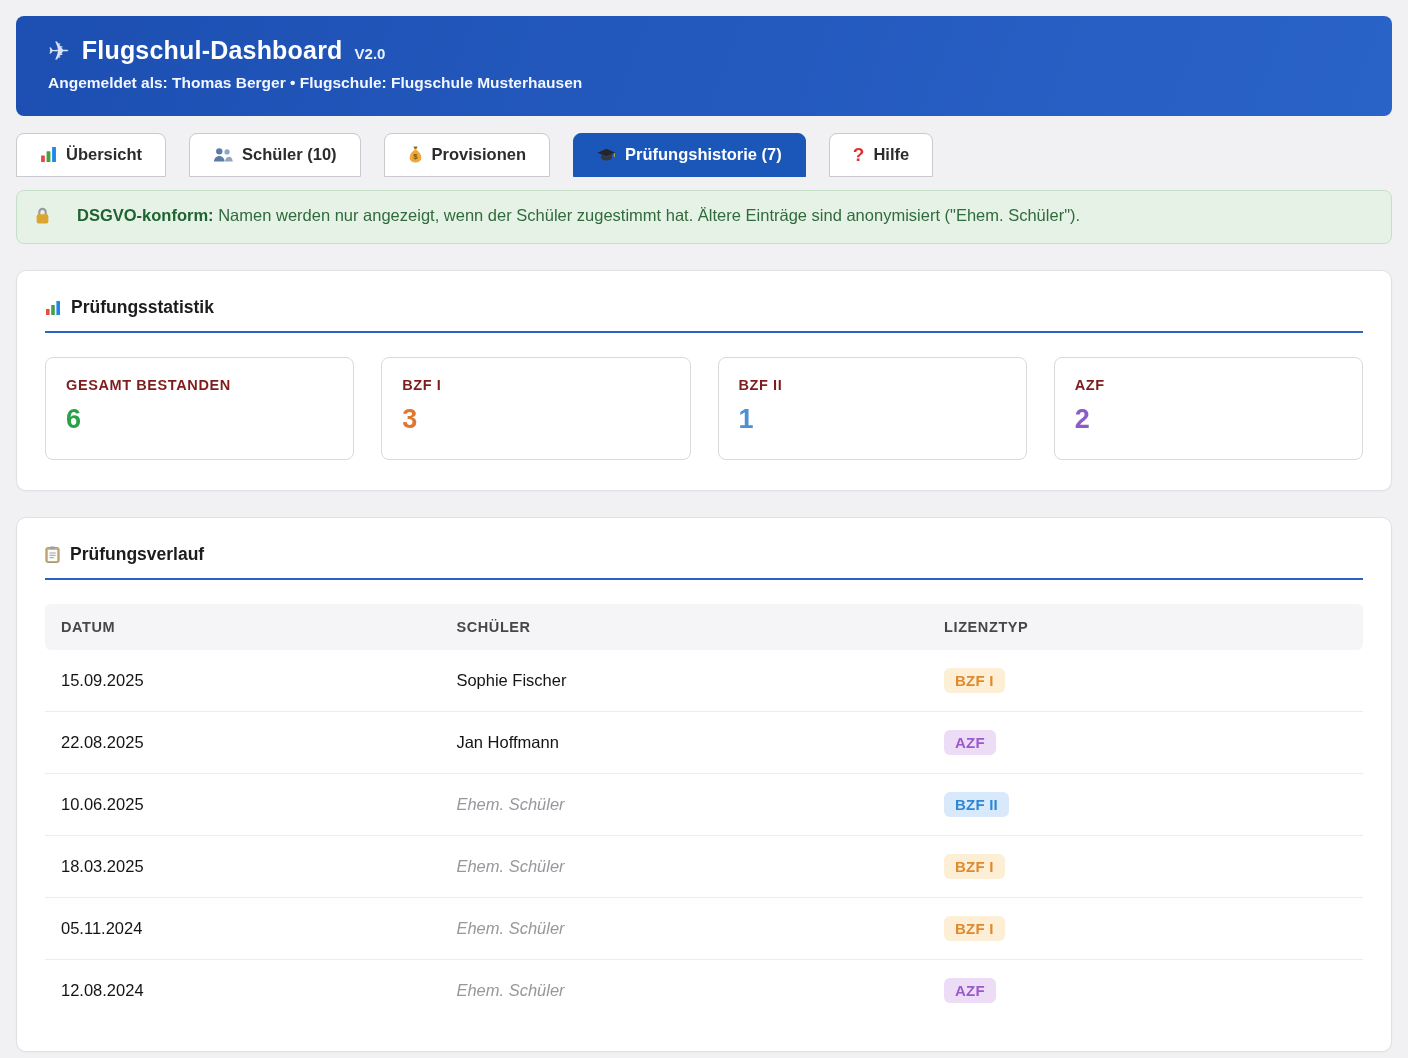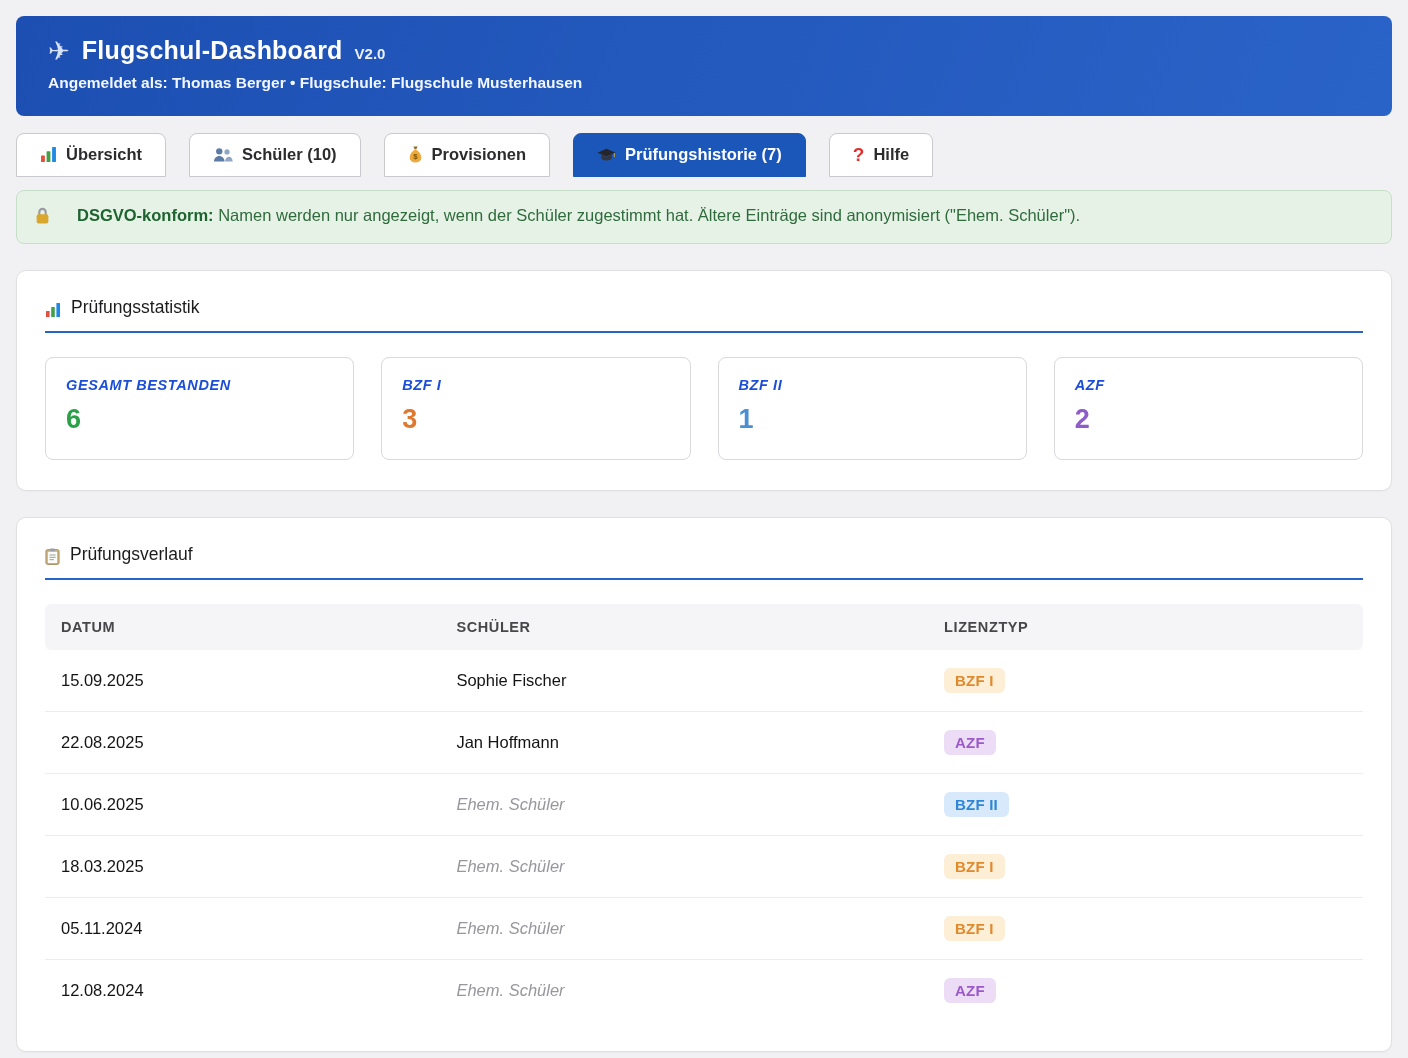--- a/index.html
+++ b/index.html
@@ -45,35 +45,35 @@
   .privacy-bold { font-weight: bold; color: #1d6430; }
 
   
   .card {
     background: #fff; border: 1px solid #e0e0e4; border-radius: 10px;
     padding: 26px 28px 30px 28px;
     margin-top: 26px;
     box-shadow: 0 1px 2px rgba(0,0,0,0.03);
   }
   .card-head {
-    display: flex; align-items: flex-end; gap: 10px;
-    font-size: 17.5px; font-weight: normal; color: #1c1c1e;
+    display: flex; align-items: center; gap: 10px;
+    font-size: 17.5px; font-weight: bold; color: #1c1c1e;
     padding-bottom: 13px; border-bottom: 2px solid #2a63c8;
     margin-bottom: 24px;
   }
 
   
   .stats-grid { display: grid; grid-template-columns: repeat(4, 1fr); gap: 27px; }
   .stat-card {
     border: 1px solid #d9d9de; border-radius: 8px;
     padding: 19px 20px 24px 20px; background: #fff;
   }
   .stat-label {
-    font-size: 14.5px; font-weight: bold; color: #1d4ed8;
-    letter-spacing: 0.6px; text-transform: uppercase; font-style: italic;
+    font-size: 14.5px; font-weight: bold; color: #7f1d1d;
+    letter-spacing: 0.6px; text-transform: uppercase;
   }
   .stat-value { font-size: 27px; font-weight: bold; margin-top: 11px; }
   .stat-value[data-variant="green"]  { color: #2aa147; }
   .stat-value[data-variant="orange"] { color: #e0772e; }
   .stat-value[data-variant="blue"]   { color: #4b8fd4; }
   .stat-value[data-variant="purple"] { color: #8e5cc9; }
 
   
   table { width: 100%; border-collapse: collapse; }
   thead th {

